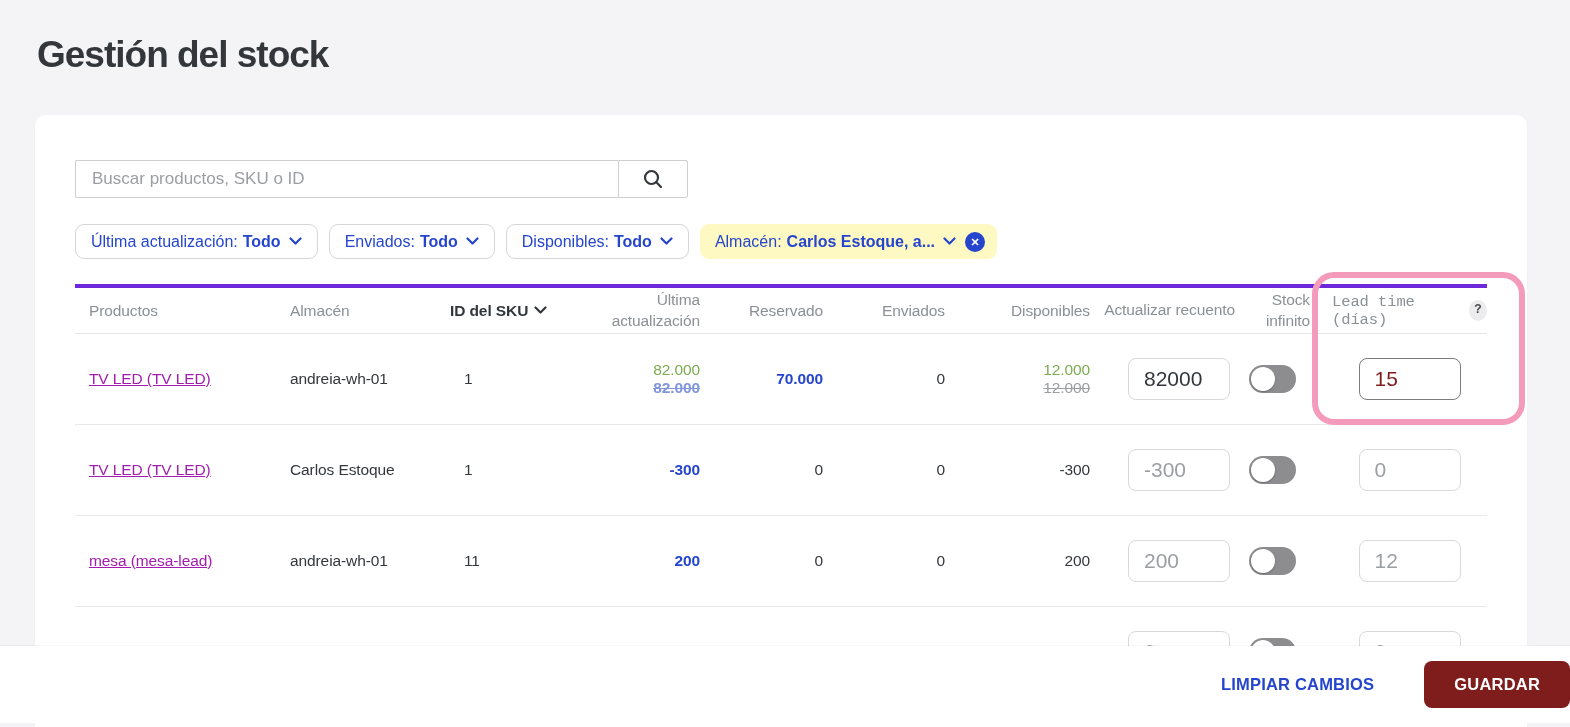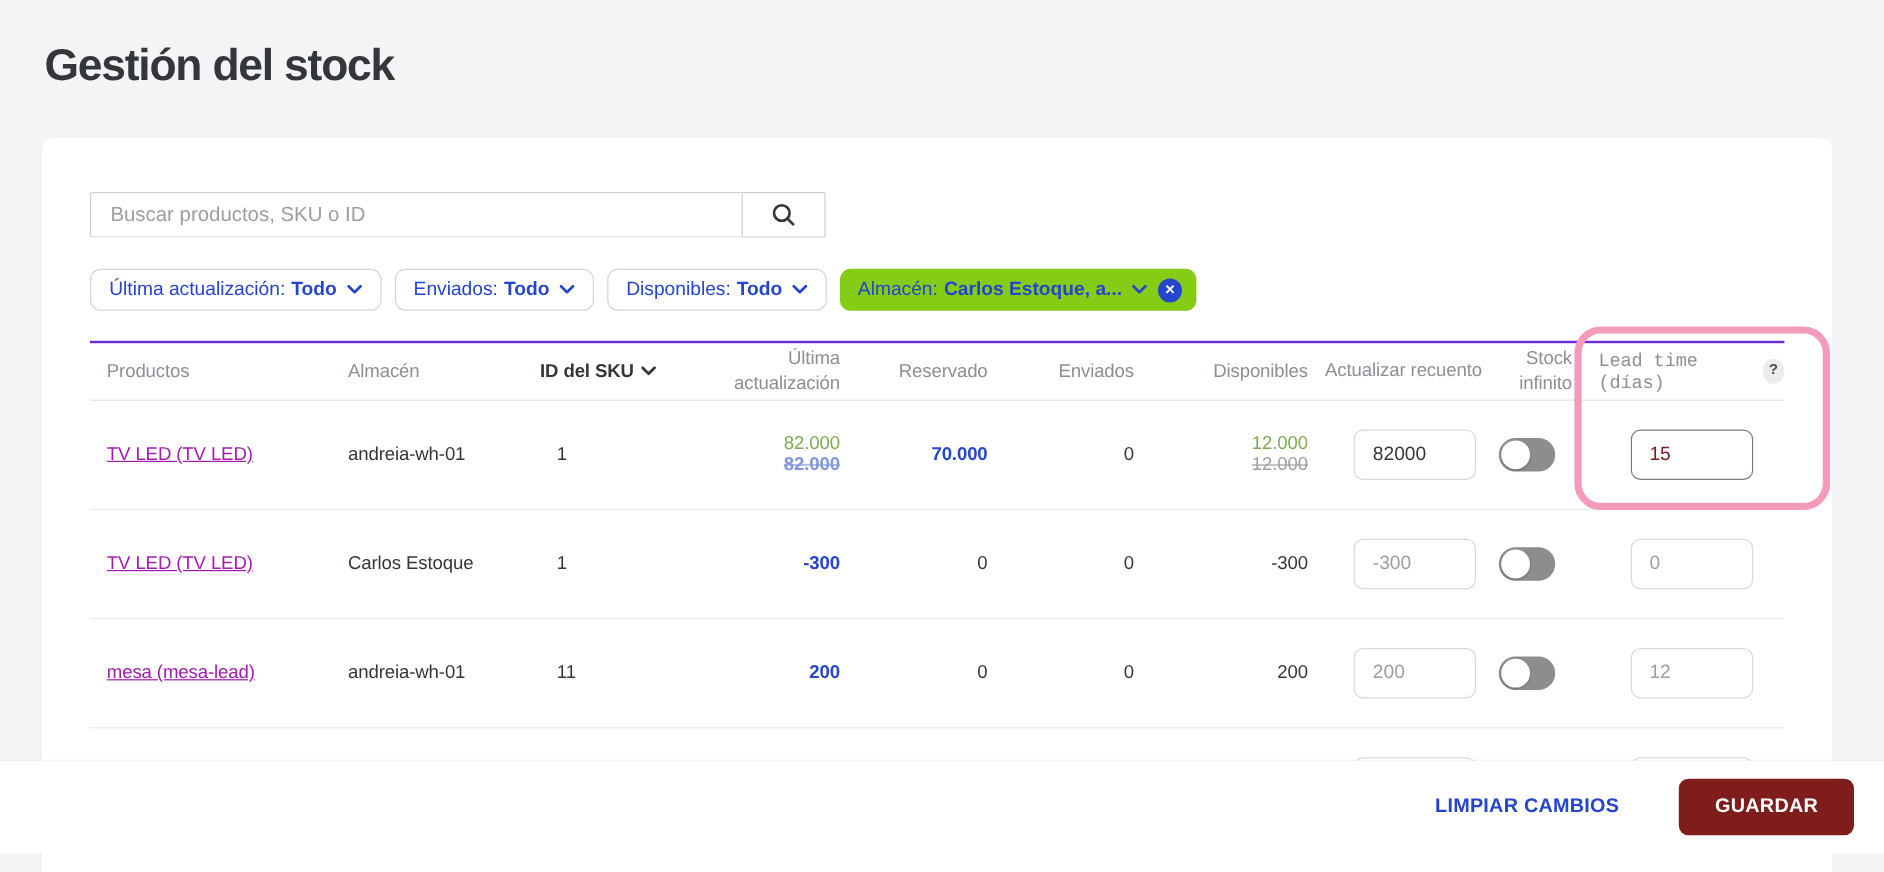--- a/index.html
+++ b/index.html
@@ -34,57 +34,57 @@
   }
   
   .chips { display:flex; gap:11px; margin-top:26px; }
   .chip {
     height:35px; display:inline-flex; align-items:center; gap:5px;
     background:#fff; border:1px solid #d6d6d9; border-radius:9px;
     padding:4px 15px; font-family:inherit; font-size:16px; color:#2545cd; cursor:pointer;
     white-space:nowrap;
   }
   .chip b { font-weight:bold; }
-  .chip--active { background:#84cc16; border:none; padding:0 12px 0 15px; }
+  .chip--active { background:#fef9c3; border:none; padding:0 12px 0 15px; }
   .chip-x {
     width:20px; height:20px; border-radius:50%; background:#2545cd; color:#fff;
     font-size:11px; line-height:20px; text-align:center; margin-left:4px;
     font-weight:bold; display:inline-block;
   }
   .chev { flex:0 0 auto; margin-left:3px; }
   
   .table { margin-top:25px; width:1412px; }
   .row-grid {
     display:grid;
     grid-template-columns:215px 160px 130px 120px 123px 122px 145px 145px 75px 1fr;
     align-items:center;
   }
   .thead {
-    height:50px; border-top:2px solid #6d28d9; border-bottom:1px solid #e4e4e7;
+    height:50px; border-top:4px solid #6d28d9; border-bottom:1px solid #e4e4e7;
     color:#8b9096; font-size:15.5px;
   }
   .trow { height:91px; border-bottom:1px solid #e8e8ea; font-size:15.5px; }
   .cell-pad { padding-left:14px; }
   .num { text-align:right; }
   .th-sku { color:#33373b; font-weight:bold; display:flex; align-items:center; gap:6px; }
   .th-wrap { line-height:1.35; }
   .th-lead { padding-left:22px; display:flex; align-items:center; gap:8px;font-family:Liberation Mono, monospace; }
   .help-badge {
     width:21px; height:21px; border-radius:50%; background:#ececee; color:#4a4d52;
     font-size:12.5px; font-weight:bold; text-align:center; line-height:21px; cursor:pointer;
   }
   .product-link { color:#a21caf; text-decoration:underline; cursor:pointer; }
   .blue-bold { color:#2545cd; font-weight:bold; }
   .dual { display:flex; flex-direction:column; gap:0; }
   .val-new-green { color:#7dab52; }
   .strike-blue { color:#8296db; font-weight:bold; text-decoration:line-through; }
   .strike-gray { color:#9c9ea1; text-decoration:line-through; }
   .inp {
     width:102px; height:42px; border:1px solid #d9d9dc; border-radius:8px;
-    font-family:inherit; font-size:16px; padding:0 0 0 15px; color:#9b9ea3; outline:none;
+    font-family:inherit; font-size:21px; padding:0 0 0 15px; color:#9b9ea3; outline:none;
     background:#fff;
   }
   .inp--filled { color:#33373b; }
   .inp--focus { border:1.5px solid #7c7c80; color:#7f1d1d; }
   .c-recount { justify-self:end; margin-right:5px; }
   .c-lead { justify-self:center; margin-left:22px; }
   .toggle {
     width:47px; height:28px; border-radius:14px; background:#8d8d90;
     position:relative; justify-self:center; cursor:pointer;
   }
@@ -92,23 +92,23 @@
     content:""; position:absolute; left:2px; top:2px; width:24px; height:24px;
     border-radius:50%; background:#fff; box-shadow:0 1px 2px rgba(0,0,0,0.25);
   }
   
   .pink-highlight {
     position:absolute; left:1277px; top:157px; width:213px; height:153px;
     border:6px solid #f49bbb; border-radius:22px; pointer-events:none; z-index:5;
   }
   
   .footer {
-    position:absolute; left:0; bottom:16px; width:1570px; height:77px;
+    position:absolute; left:0; bottom:4px; width:1570px; height:77px;
     background:#ffffff; z-index:10; display:flex; align-items:center;
-    justify-content:flex-end; gap:50px; padding-right:25px;
+    justify-content:flex-end; gap:50px; 
     box-shadow:0 -1px 0 rgba(0,0,0,0.03);
   }
   .btn-text {
     background:none; border:none; color:#2545cd; font-family:inherit;
     font-size:16.5px; font-weight:bold; letter-spacing:0.2px; cursor:pointer;
   }
   .btn-primary {
     background:#7f1d1d; color:#fff; border:none; border-radius:8px;
     font-family:inherit; font-size:16.5px; font-weight:bold; letter-spacing:0.2px;
     padding:14px 30px; cursor:pointer;

